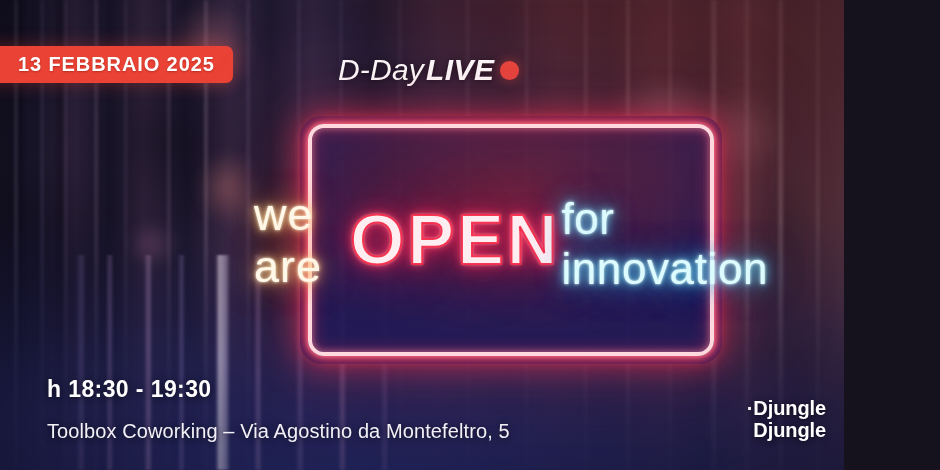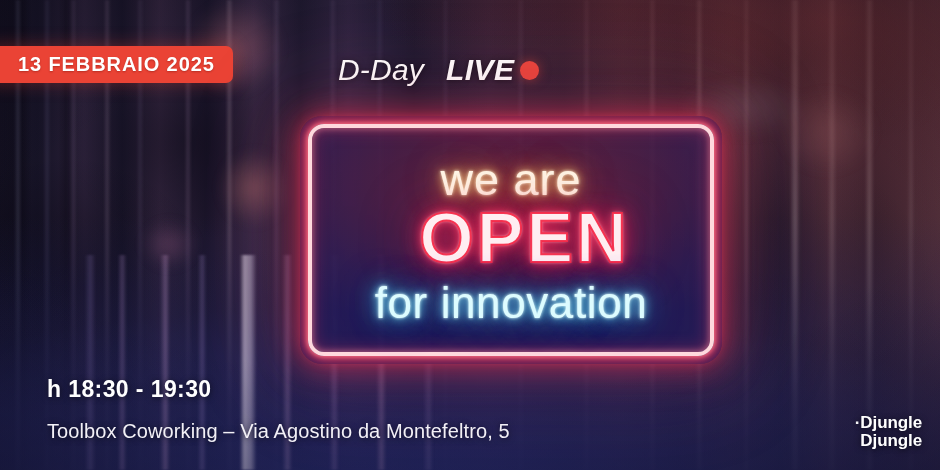--- a/index.html
+++ b/index.html
@@ -1,20 +1,20 @@
 <!DOCTYPE html>
 <html><head>
 <meta charset="utf-8">
 <style>
   html,body{margin:0;padding:0;background:#15121e;}
   *{box-sizing:border-box;}
 
   #stage{
     position:relative;
-    width:940px;height:470px;
+    width:844px;height:470px;
     overflow:hidden;
     font-family:"Liberation Sans", sans-serif;
     background:#6d28d9;
   }
 
   
   .bg{position:absolute;inset:0;}
 
   .bg-base{
     background:
@@ -145,21 +145,21 @@
     display:flex;align-items:center;gap:0;
     height:36px;
     font-style:italic;
   }
   .brand-dday{
     color:#ffffff;font-size:30px;font-weight:normal;letter-spacing:.2px;
     text-shadow:0 1px 6px rgba(0,0,0,.55);
   }
   .brand-live{
     color:#ffffff;font-size:30px;font-weight:bold;letter-spacing:.4px;
-    margin-left:22px;
+    margin-left:2px;
     text-shadow:0 1px 6px rgba(0,0,0,.55);
   }
   .brand-dot{
     width:19px;height:19px;border-radius:50%;
     background:#e8453c;
     margin-left:6px;
     box-shadow:0 0 12px rgba(232,69,60,.55);
   }
 
   
@@ -180,21 +180,21 @@
     border:4px solid #ffd9dd;
     box-shadow:
       0 0 5px 1px rgba(255,120,140,.95),
       0 0 13px 3px rgba(240,60,90,.80),
       0 0 26px 8px rgba(225,40,80,.50),
       inset 0 0 6px 1px rgba(255,140,160,.55),
       inset 0 0 16px 4px rgba(230,50,90,.28);
   }
   .neon-inner{
     position:absolute;inset:0;
-    display:flex;flex-direction:column;
+    display:flex;flex-direction:row;
     align-items:center;justify-content:center;
     gap:1px;
   }
   .n-weare{
     font-size:45px;font-weight:normal;letter-spacing:1px;
     color:#fff8e8;
     margin-top:2px;
     text-shadow:
       0 0 3px #fff3d6,
       0 0 8px rgba(255,214,140,.95),
@@ -240,24 +240,23 @@
   .f-venue{
     color:#f2f0f6;font-size:20px;font-weight:normal;letter-spacing:.1px;
     text-shadow:0 1px 6px rgba(0,0,0,.6);
   }
 
   
   .logo{
     position:absolute;right:18px;top:398px;
     text-align:right;
     color:#ffffff;
-    font-size:17px;font-weight:bold;line-height:1.08;
+    font-size:20px;font-weight:bold;line-height:1.08;
     letter-spacing:-.1px;
     text-shadow:0 1px 6px rgba(0,0,0,.65);
-    margin-top:16px;
   }
   .logo-mark{opacity:.95;}
 </style>
 </head>
 <body>
 
 <div id="stage">
 
   <div class="bg bg-base"></div>
   <div class="bg bg-bands"></div>

